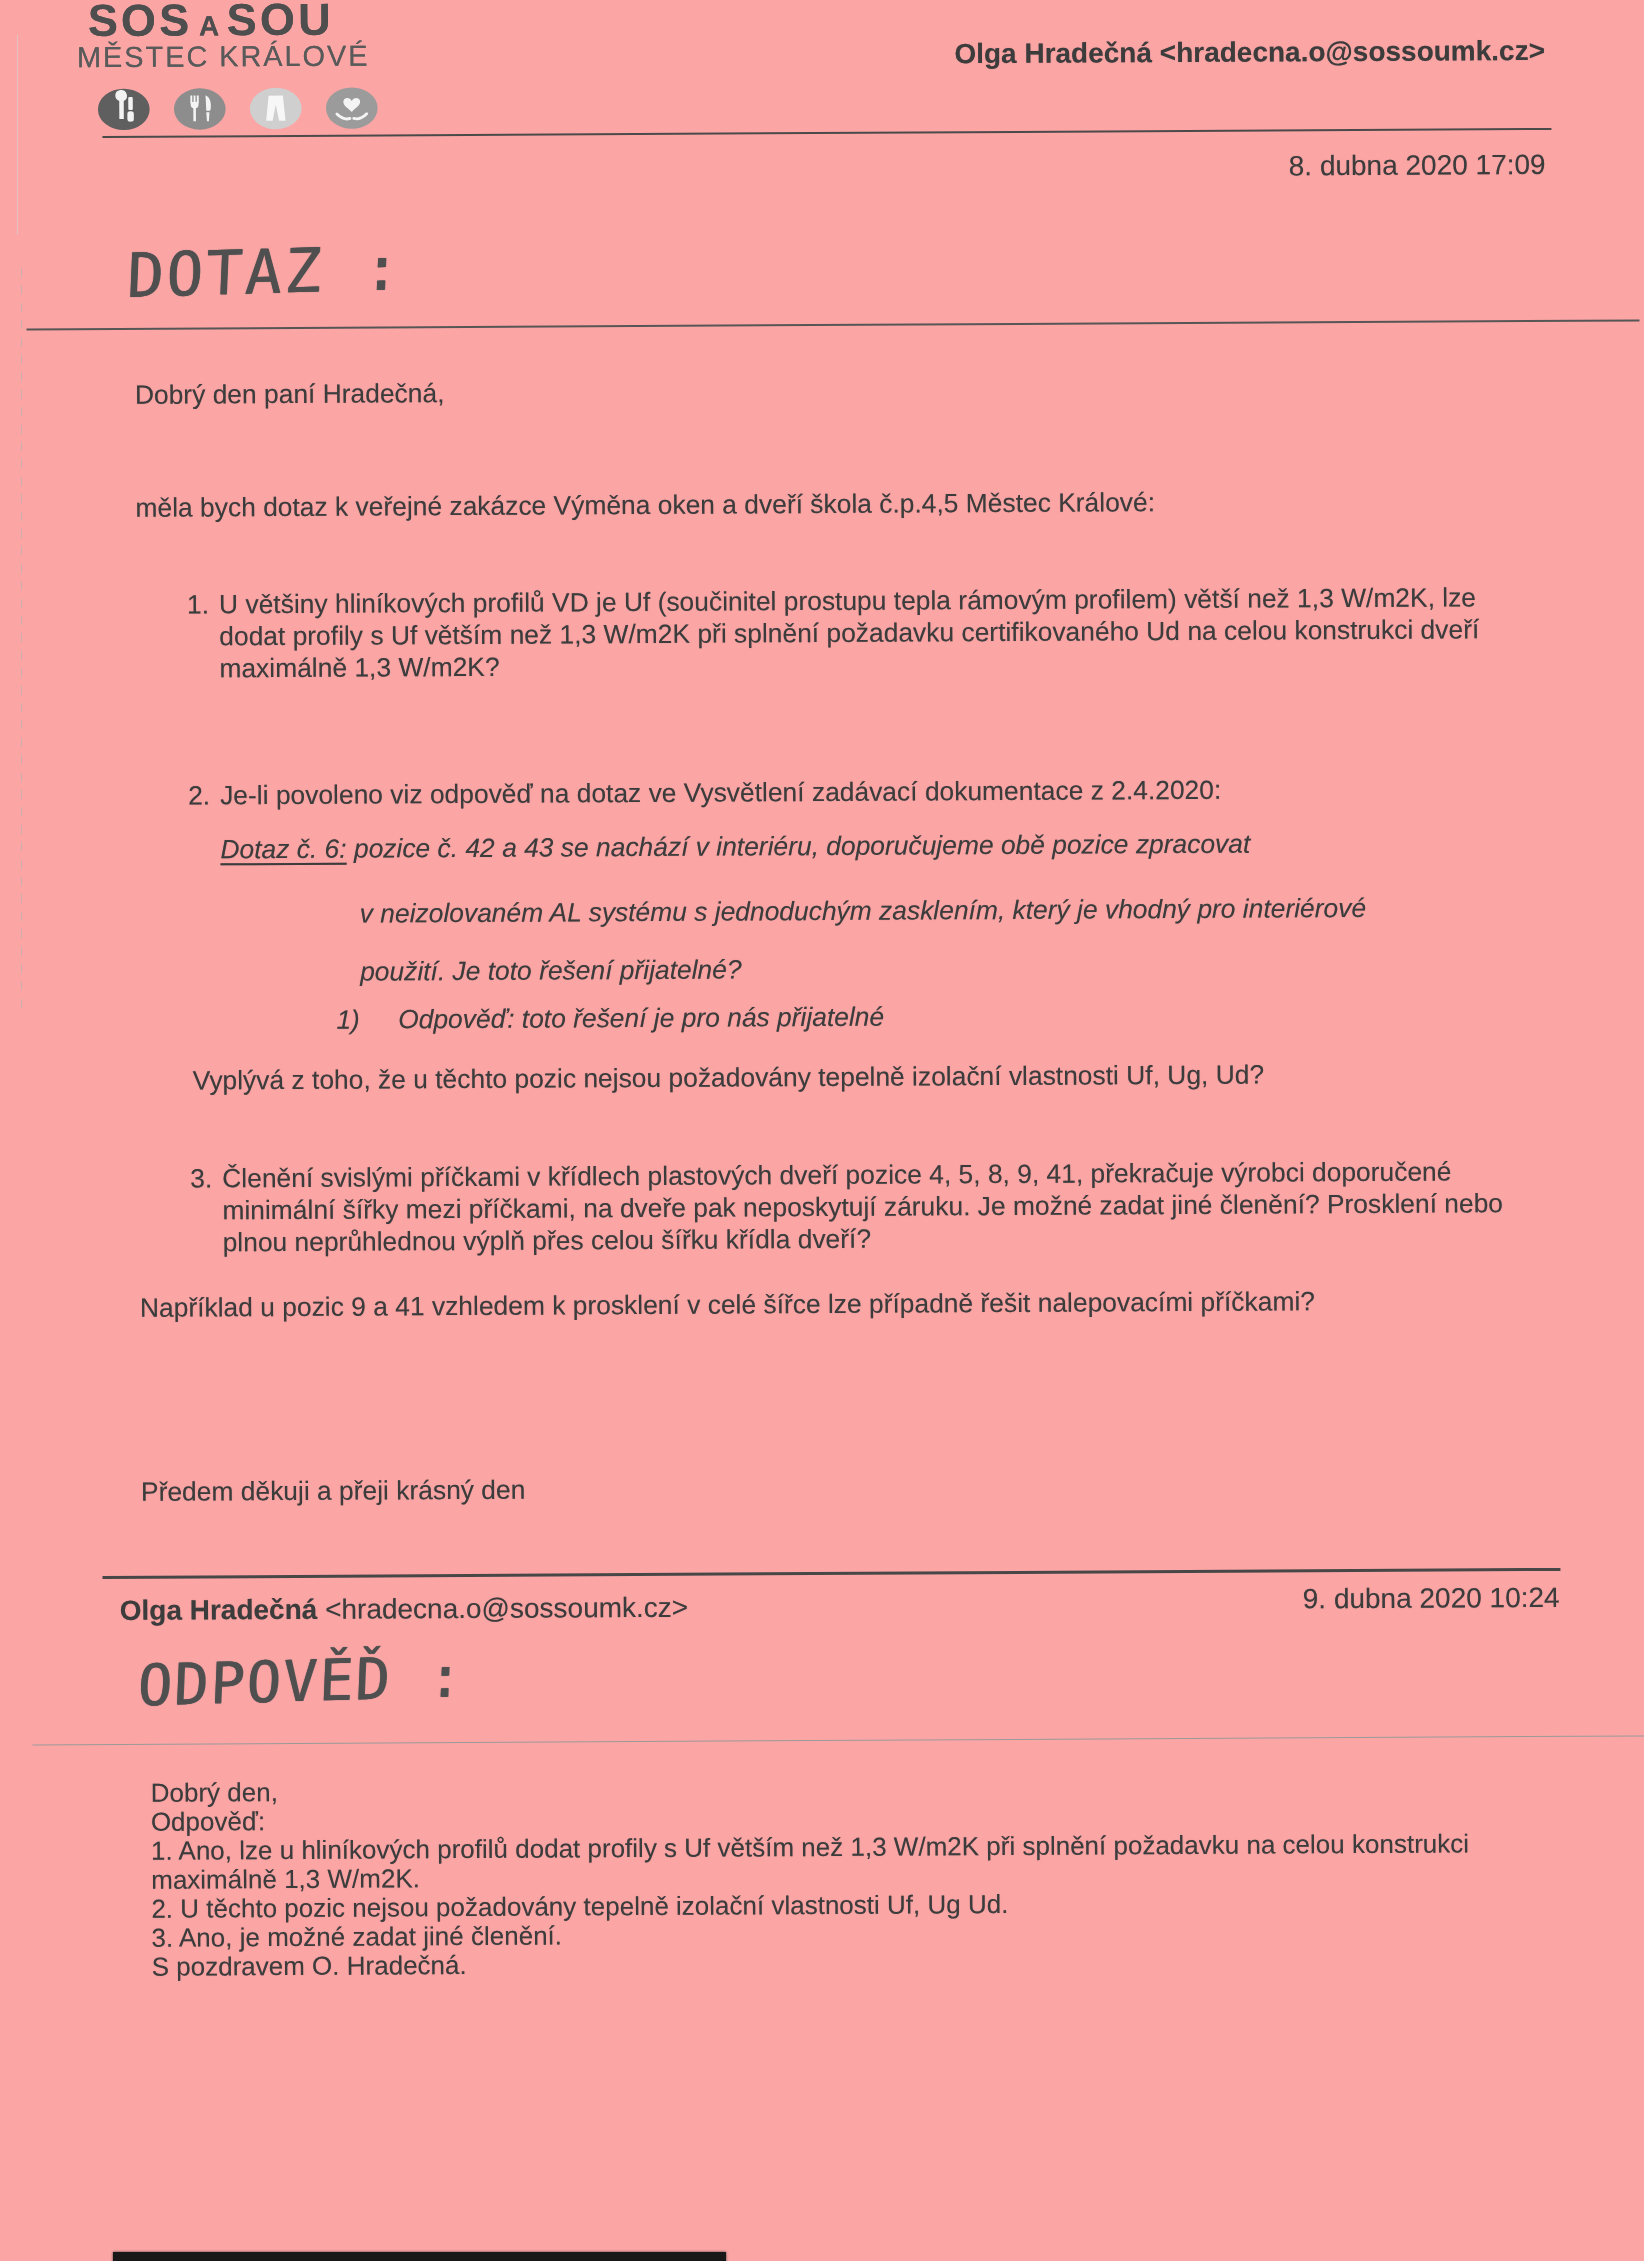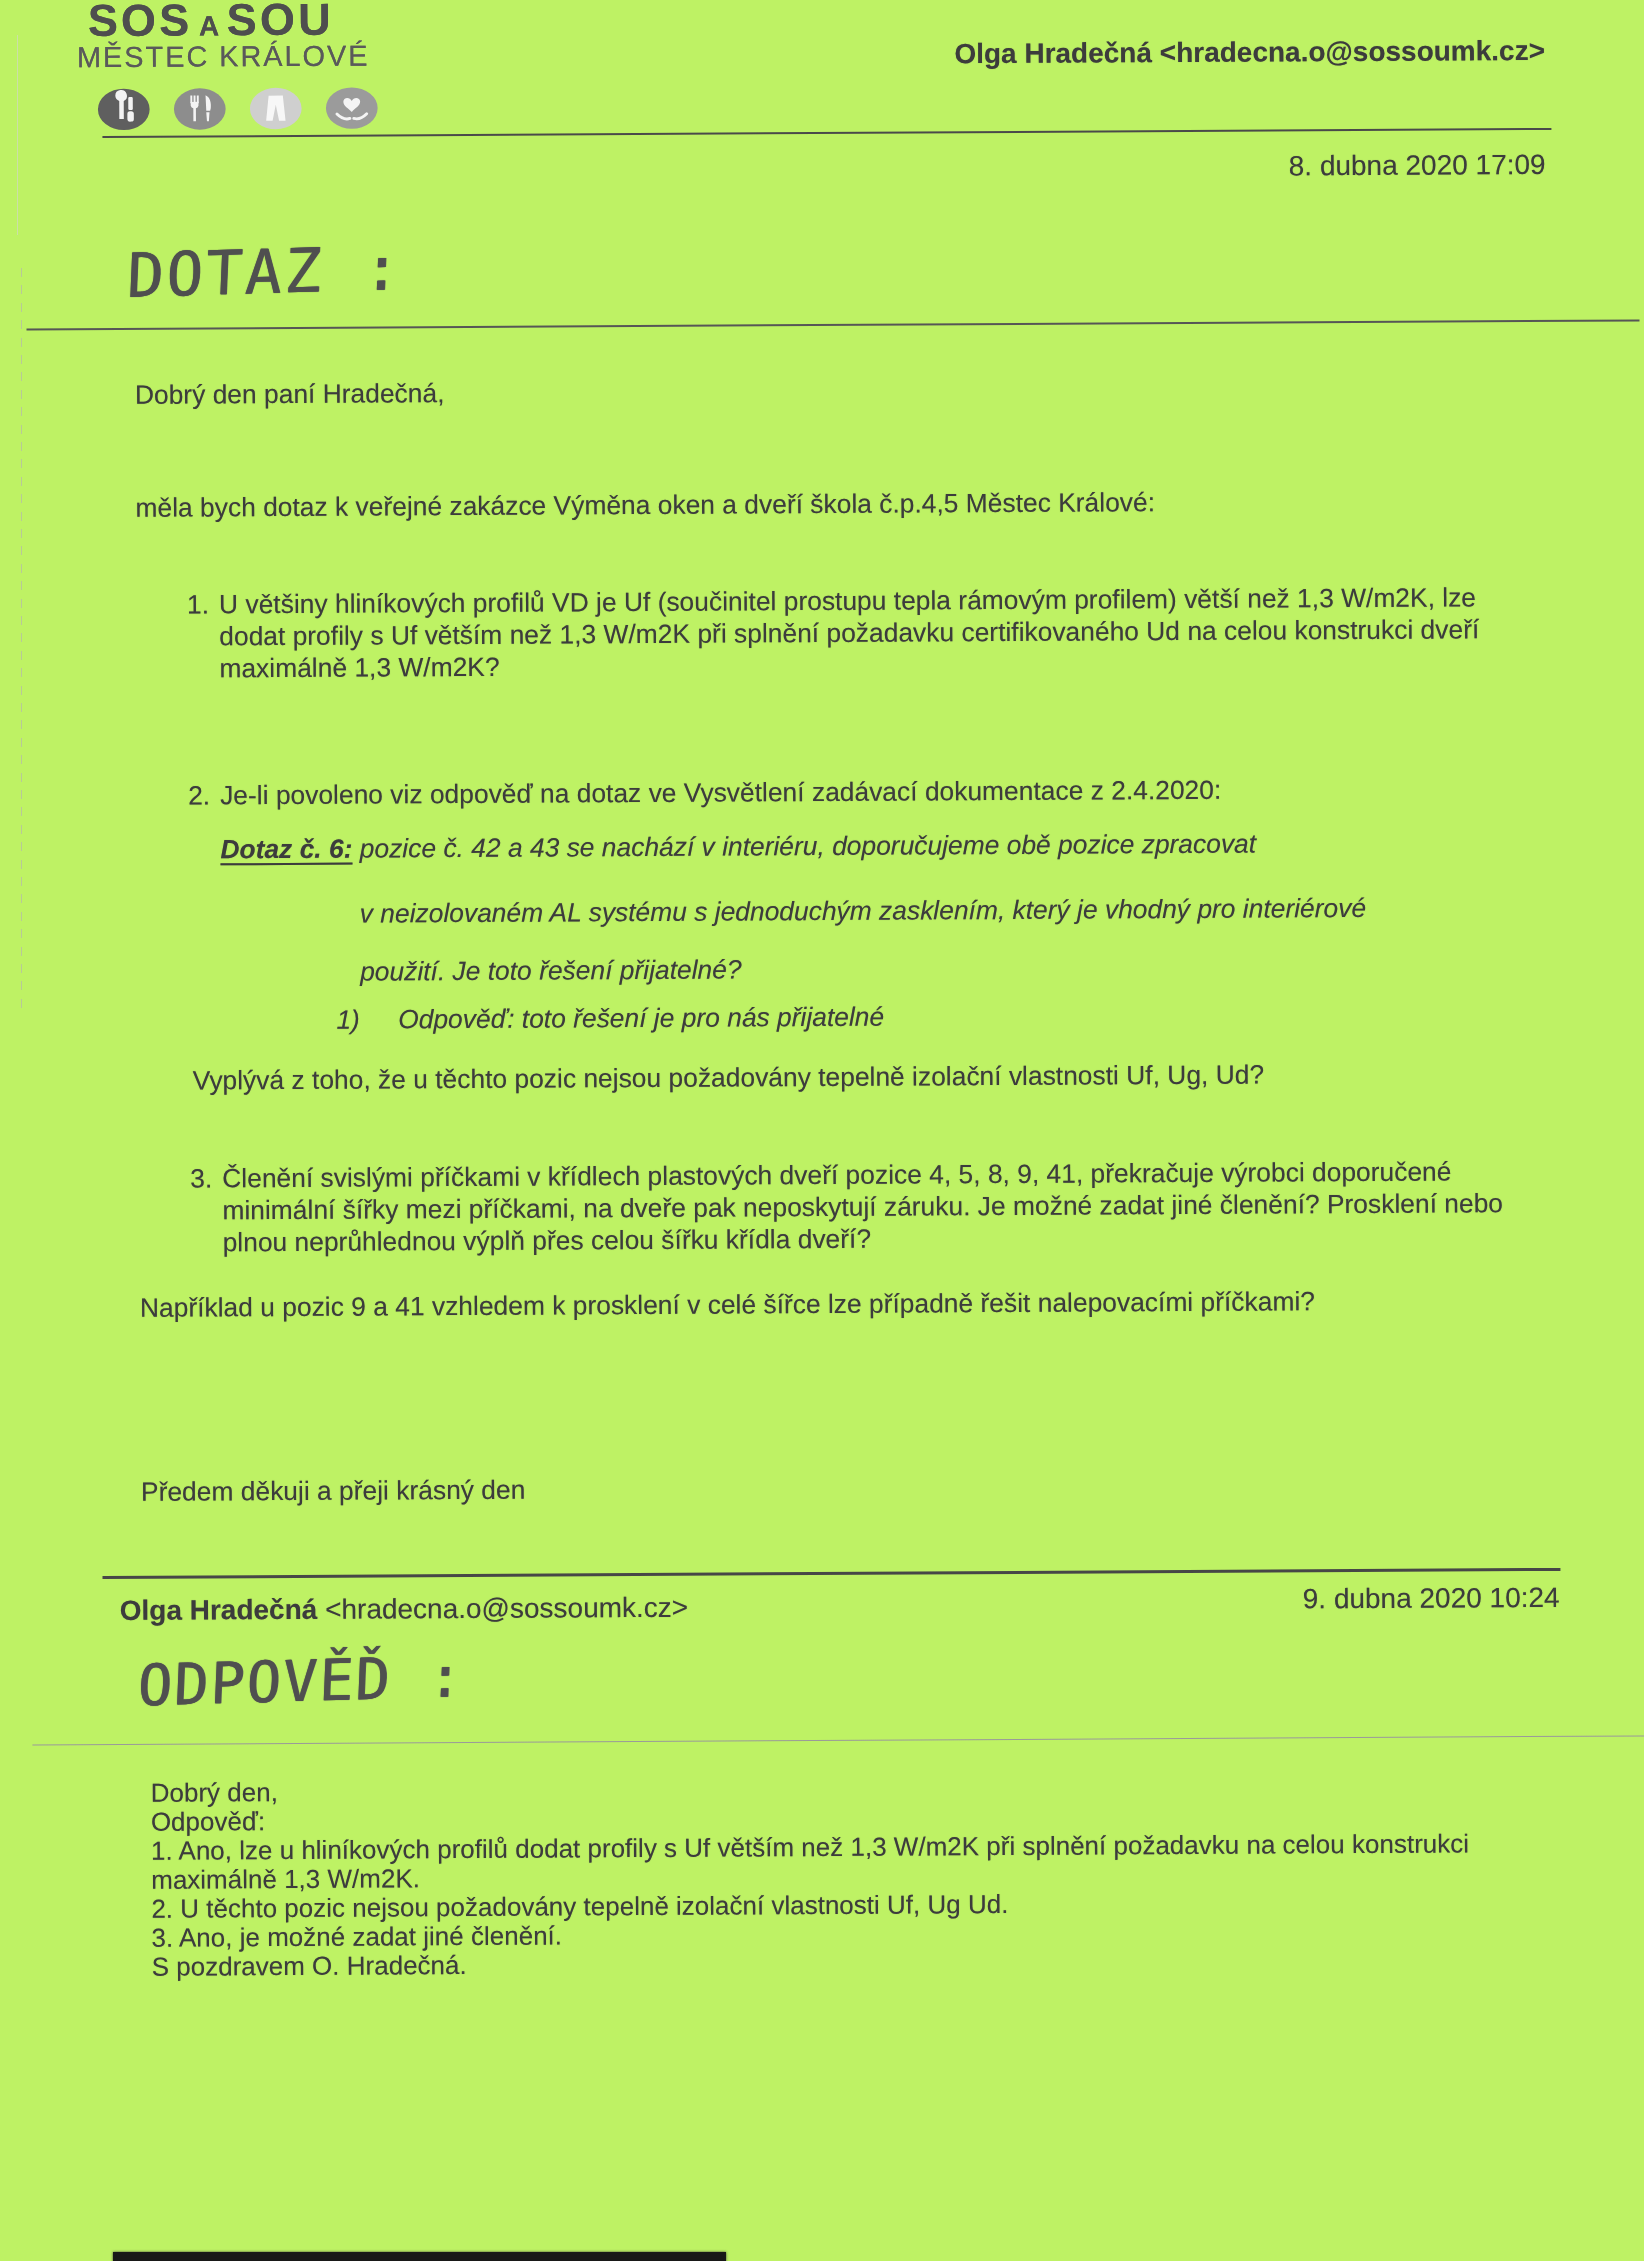--- a/index.html
+++ b/index.html
@@ -1,28 +1,28 @@
 <!DOCTYPE html>
 <html style="font-size:10.3px"><head>
 <meta charset="utf-8">
 <style>
   html,body{margin:0;padding:0;background:#e8e8e8;}
   .page{
-    position:relative;width:1644px;height:2261px;background:#bef264;
+    position:relative;width:1644px;height:2261px;background:#fca5a5;
     overflow:hidden;font-family:"Liberation Sans",sans-serif;color:#3c3c3c;
   }
   .rot{position:absolute;left:0;top:0;width:100%;height:100%;
     transform:rotate(-0.32deg);transform-origin:50% 50%;}
   .txt{position:absolute;font-size:26.4px;line-height:32px;
     text-shadow:0 0 0.8px rgba(70,70,70,0.5);white-space:nowrap;}
   .small-lh{line-height:29px;}
   .right{text-align:right;}
   .bold{font-weight:bold;}
   .it{font-style:italic;}
-  .bold-it{font-weight:bold;font-style:italic;}
+  .bold-it{font-weight:normal;font-style:italic;}
   .underline{text-decoration:underline;text-underline-offset:4.5px;text-decoration-thickness:1.9px;}
   .hr{position:absolute;background:#4a4a4a;height:1.9px;}
   .hr-light{background:#9a9a9a;height:1.3px;}
   .num{position:absolute;left:-32px;top:0;}
   .hand{
     position:absolute;font-family:"DejaVu Sans Mono",monospace;
     color:#4f4f4f;text-shadow:0 0 1px #555,0.6px 0 0 #5a5a5a;
     transform:skewX(-4deg) rotate(-1.3deg);white-space:nowrap;
   }
   .hand-dotaz{font-size:61px;letter-spacing:2.6px;}

